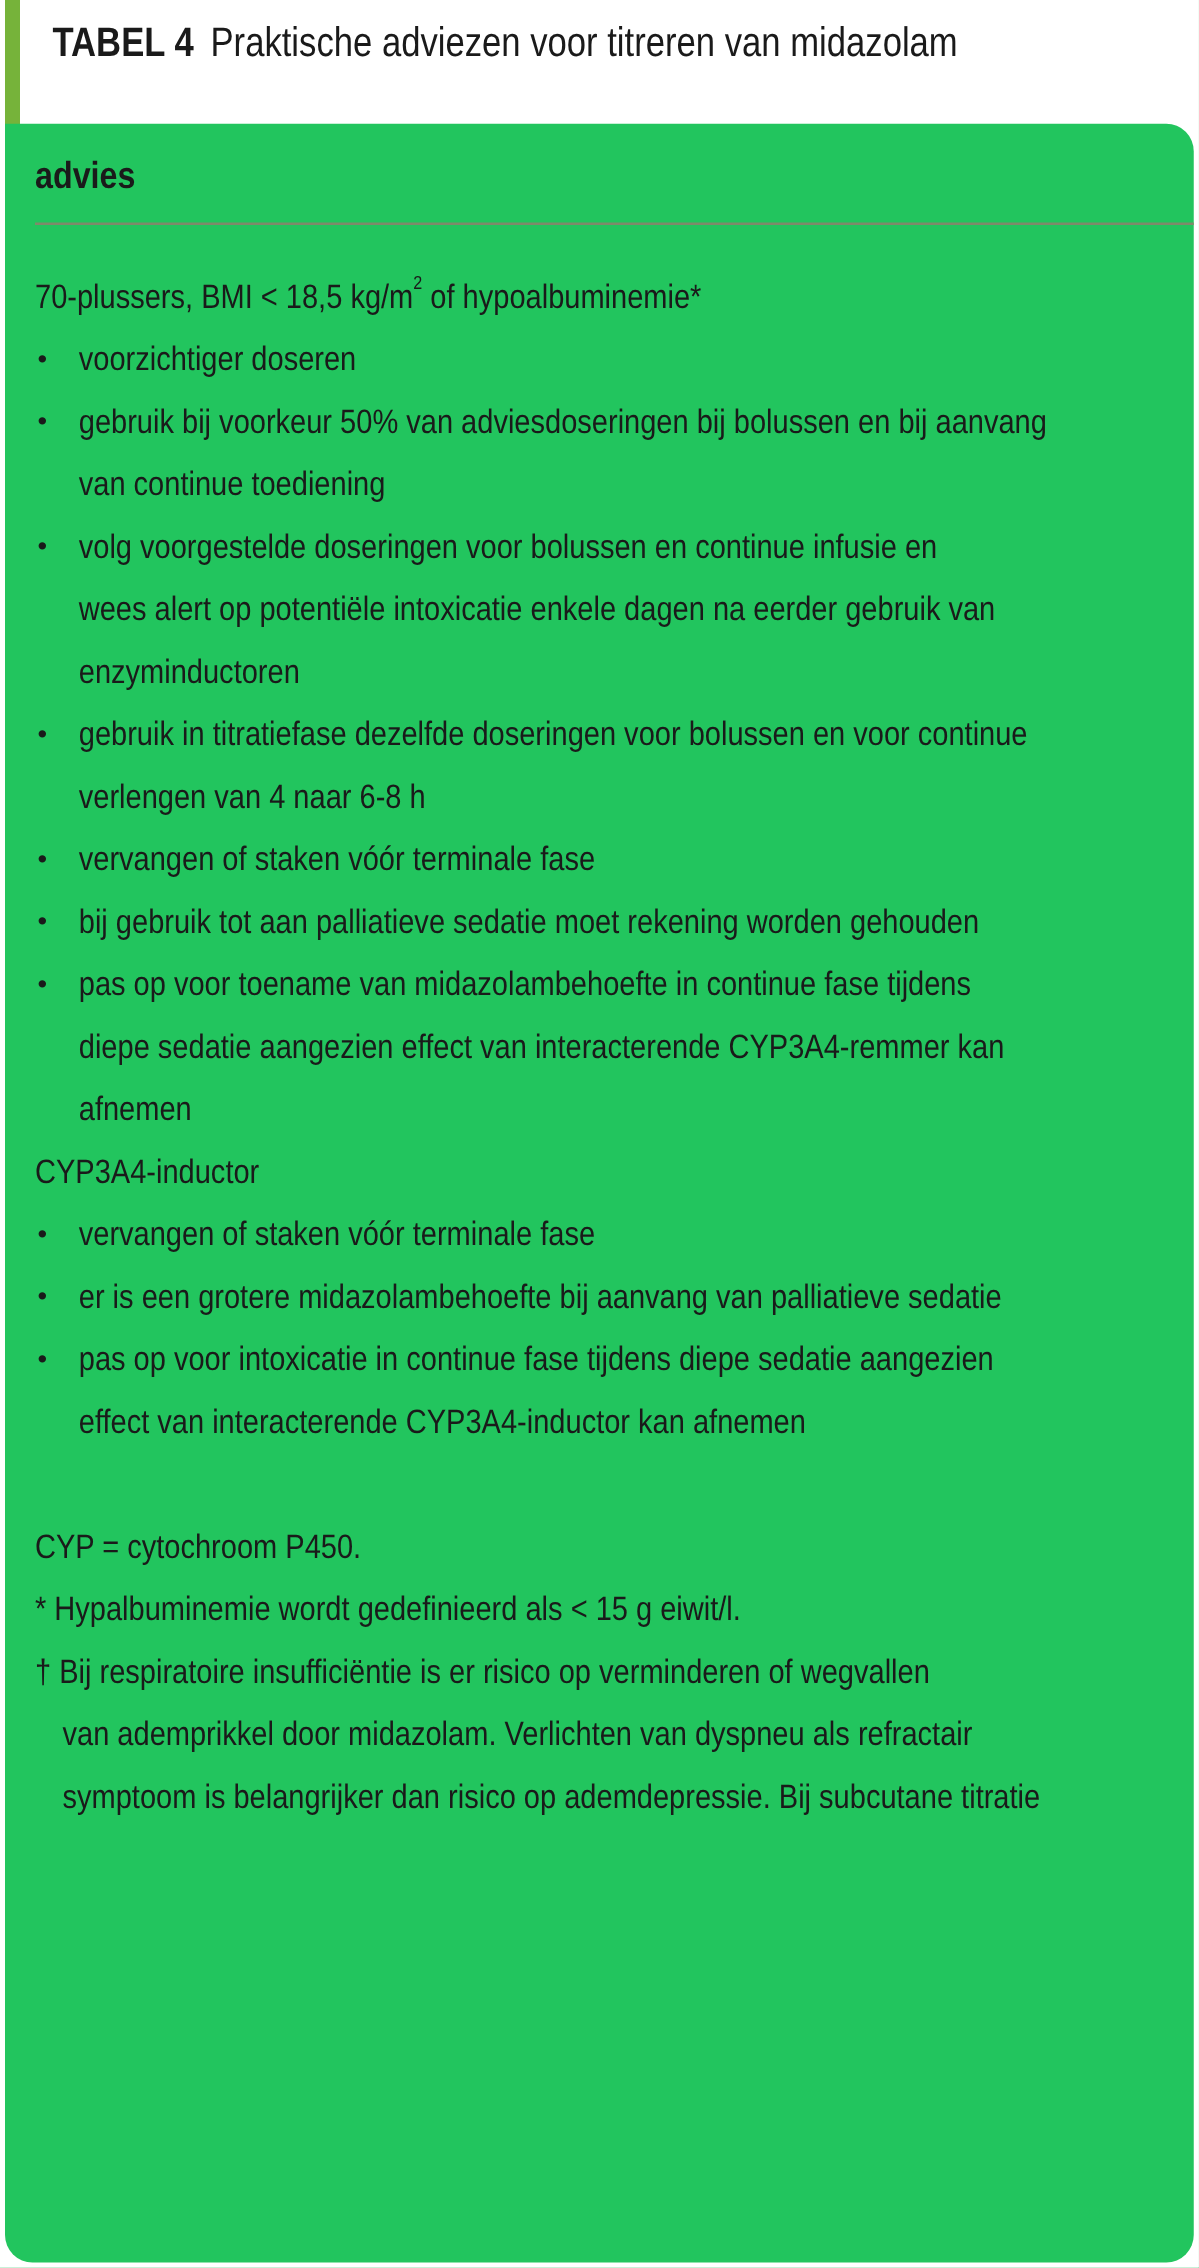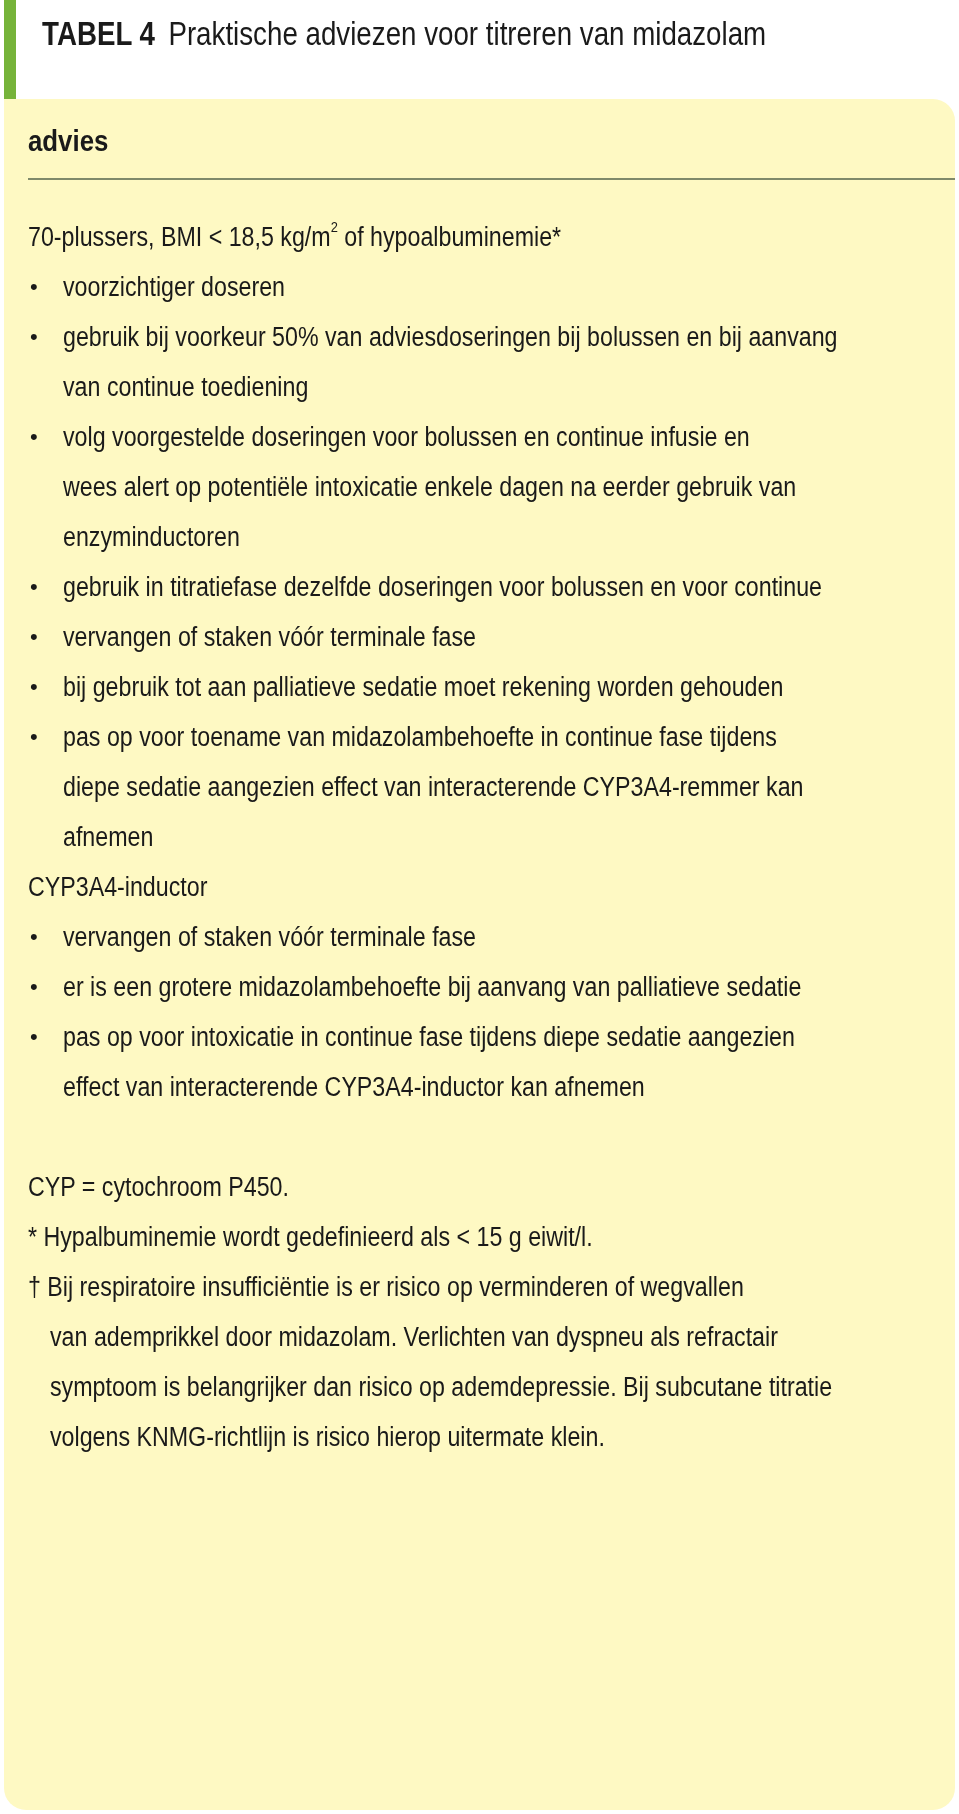--- a/index.html
+++ b/index.html
@@ -2,21 +2,21 @@
 <html><head>
 <meta charset="utf-8">
 <style>
   html, body { margin:0; padding:0; background:#ffffff; }
   body { width:959px; height:1814px; position:relative; overflow:hidden;
          font-family:"Liberation Sans", sans-serif; color:#1a1a1a; }
   .accent-bar { position:absolute; left:4px; top:0; width:12px; height:100px; background:#76b33a; }
   .title { position:absolute; left:42px; top:14px; height:40px; white-space:nowrap;
            font-size:33px; line-height:40px; transform:scaleX(0.84); transform-origin:left center; }
   .title .label { font-weight:bold; margin-right:16px; }
-  .box { position:absolute; left:4px; top:99px; width:951px; height:1711px; background:#fef9c3;
+  .box { position:absolute; left:4px; top:99px; width:951px; height:1711px; background:#22c55e;
          border-radius:0 22px 22px 22px; }
   .head { position:absolute; left:24px; top:22px; font-size:30px; font-weight:bold; line-height:40px;
           transform:scaleX(0.86); transform-origin:left center; white-space:nowrap; }
   .divider { position:absolute; left:24px; right:0; top:79px; height:2px; background:#7f8a6a; }
   .content { position:absolute; left:24px; top:113px; right:16px; }
   .line { height:50px; line-height:50px; font-size:27px; white-space:nowrap; position:relative; }
   .line .txt { display:inline-block; transform:scaleX(0.86); transform-origin:left center; }
   .line.ind { padding-left:35px; }
   .bullet { position:absolute; left:2px; top:0; font-size:22px; }
   .spacer { height:50px; }
@@ -37,31 +37,31 @@
   <div class="divider"></div>
   <div class="content" id="content">
       <div class="line"><span class="txt"><span>70-plussers, BMI &lt; 18,5 kg/m</span><sup>2</sup><span> of hypoalbuminemie*</span></span></div>
       <div class="line ind"><span class="bullet">•</span><span class="txt">voorzichtiger doseren</span></div>
       <div class="line ind"><span class="bullet">•</span><span class="txt">gebruik bij voorkeur 50% van adviesdoseringen bij bolussen en bij aanvang</span></div>
       <div class="line ind"><span class="txt">van continue toediening</span></div>
       <div class="line ind"><span class="bullet">•</span><span class="txt">volg voorgestelde doseringen voor bolussen en continue infusie en</span></div>
       <div class="line ind"><span class="txt">wees alert op potentiële intoxicatie enkele dagen na eerder gebruik van</span></div>
       <div class="line ind"><span class="txt">enzyminductoren</span></div>
       <div class="line ind"><span class="bullet">•</span><span class="txt">gebruik in titratiefase dezelfde doseringen voor bolussen en voor continue</span></div>
+      <div class="line ind"><span class="txt">verlengen van 4 naar 6-8 h</span></div>
       <div class="line ind"><span class="bullet">•</span><span class="txt">vervangen of staken vóór terminale fase</span></div>
       <div class="line ind"><span class="bullet">•</span><span class="txt">bij gebruik tot aan palliatieve sedatie moet rekening worden gehouden</span></div>
       <div class="line ind"><span class="bullet">•</span><span class="txt">pas op voor toename van midazolambehoefte in continue fase tijdens</span></div>
       <div class="line ind"><span class="txt">diepe sedatie aangezien effect van interacterende CYP3A4-remmer kan</span></div>
       <div class="line ind"><span class="txt">afnemen</span></div>
       <div class="line"><span class="txt"><span>CYP3A4-inductor</span></span></div>
       <div class="line ind"><span class="bullet">•</span><span class="txt">vervangen of staken vóór terminale fase</span></div>
       <div class="line ind"><span class="bullet">•</span><span class="txt">er is een grotere midazolambehoefte bij aanvang van palliatieve sedatie</span></div>
       <div class="line ind"><span class="bullet">•</span><span class="txt">pas op voor intoxicatie in continue fase tijdens diepe sedatie aangezien</span></div>
       <div class="line ind"><span class="txt">effect van interacterende CYP3A4-inductor kan afnemen</span></div>
       <div class="spacer"></div>
       <div class="line"><span class="txt">CYP = cytochroom P450.</span></div>
       <div class="line"><span class="txt">* Hypalbuminemie wordt gedefinieerd als &lt; 15 g eiwit/l.</span></div>
       <div class="line"><span class="txt">† Bij respiratoire insufficiëntie is er risico op verminderen of wegvallen</span></div>
       <div class="line hang"><span class="txt">van ademprikkel door midazolam. Verlichten van dyspneu als refractair</span></div>
       <div class="line hang"><span class="txt">symptoom is belangrijker dan risico op ademdepressie. Bij subcutane titratie</span></div>
-      <div class="line hang"><span class="txt">volgens KNMG-richtlijn is risico hierop uitermate klein.</span></div>
     </div>
 </div>
 
 </body></html>

